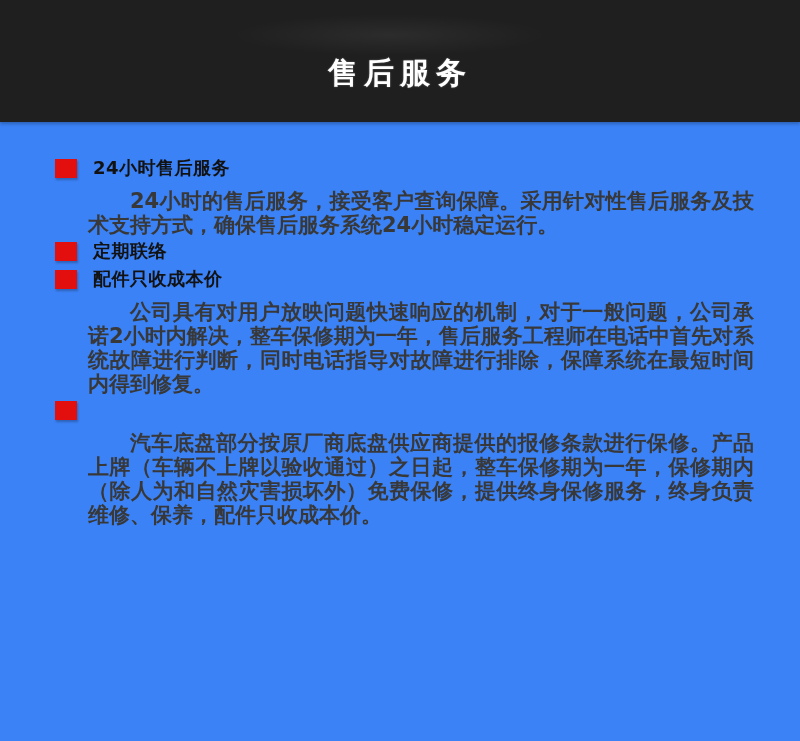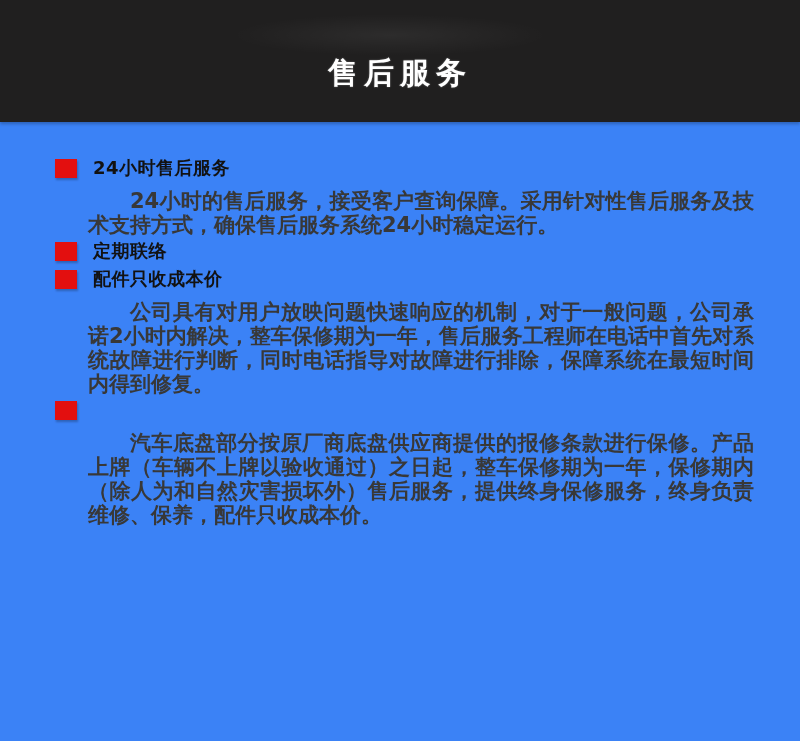--- a/index.html
+++ b/index.html
@@ -107,17 +107,17 @@
         <span class="sq"></span>
         <h2>配件只收成本价</h2>
       </div>
       <p>公司具有对用户放映问题快速响应的机制，对于一般问题，公司承诺2小时内解决，整车保修期为一年，售后服务工程师在电话中首先对系统故障进行判断，同时电话指导对故障进行排除，保障系统在最短时间内得到修复。</p>
     </section>
 
     <section>
       <div class="shead">
         <span class="sq"></span>
       </div>
-      <p>汽车底盘部分按原厂商底盘供应商提供的报修条款进行保修。产品上牌（车辆不上牌以验收通过）之日起，整车保修期为一年，保修期内（除人为和自然灾害损坏外）售后服务，提供终身保修服务，终身负责维修、保养，配件只收成本价。</p>
+      <p>汽车底盘部分按原厂商底盘供应商提供的报修条款进行保修。产品上牌（车辆不上牌以验收通过）之日起，整车保修期为一年，保修期内（除人为和自然灾害损坏外）免费保修，提供终身保修服务，终身负责维修、保养，配件只收成本价。</p>
     </section>
 
   </main>
 </div>
 
 </body></html>

